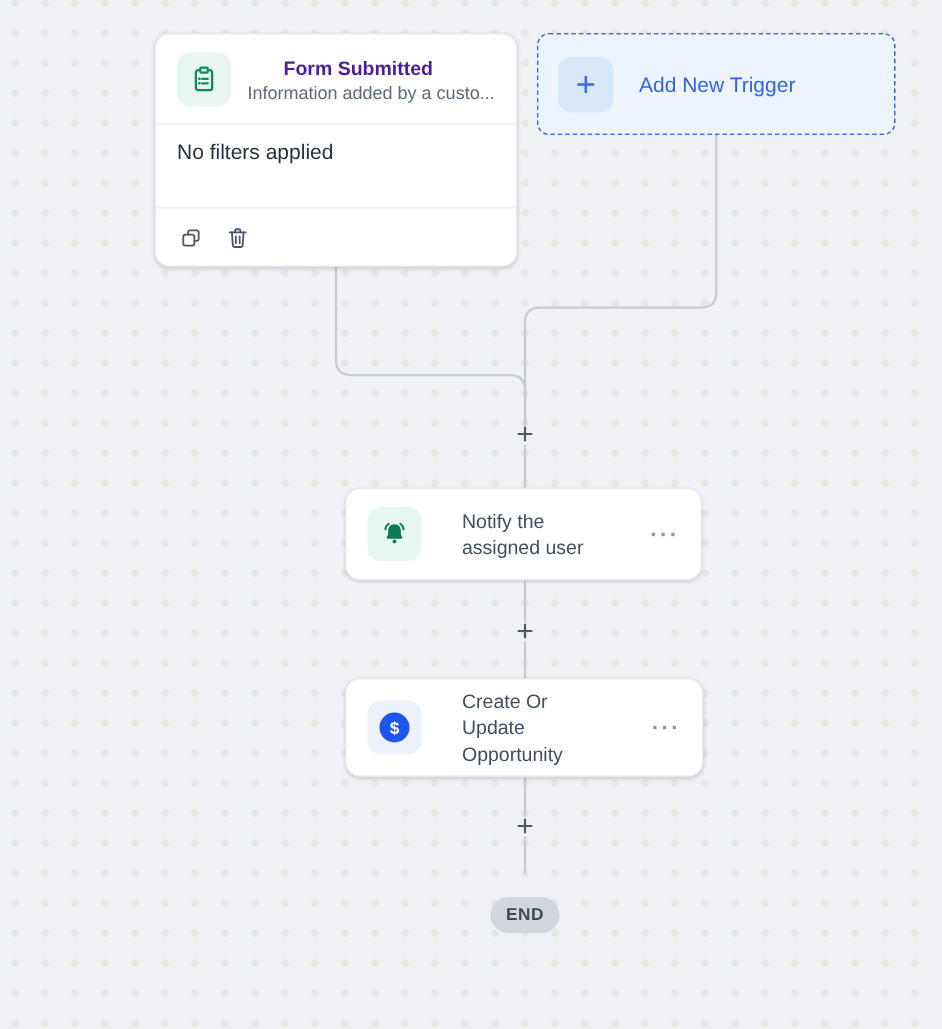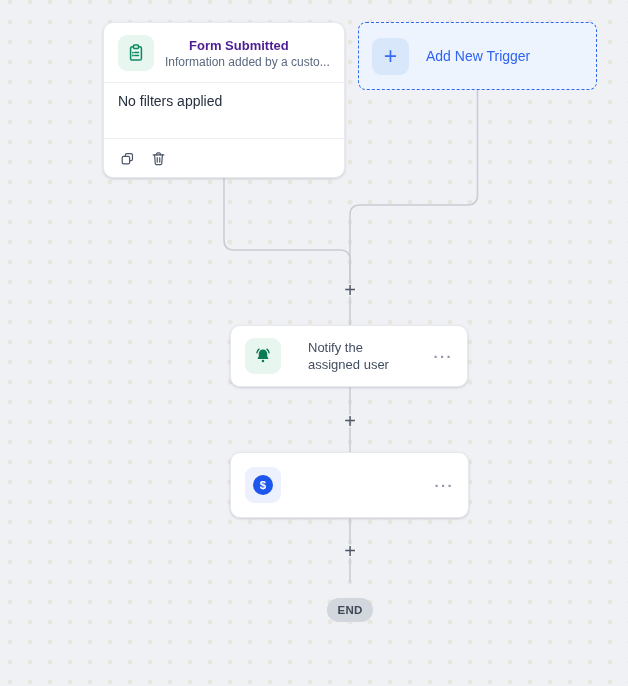--- a/index.html
+++ b/index.html
@@ -136,18 +136,19 @@
     <div class="menu-dots">···</div>
   </div>
 
   <div class="card action-card" id="action-1">
     <div class="icon-tile lav">
       <svg width="24" height="24" viewBox="0 0 24 24">
         <circle cx="12" cy="12" r="10" fill="#1d56ec"></circle>
         <text x="12" y="16.2" text-anchor="middle" font-size="11.5" font-weight="bold" fill="#ffffff">$</text>
       </svg>
     </div>
+    <div class="action-title">Create Or Update Opportunity</div>
     <div class="menu-dots">···</div>
   </div>
 
   <div id="end-badge">END</div>
 
 </div>
 
 </body></html>

